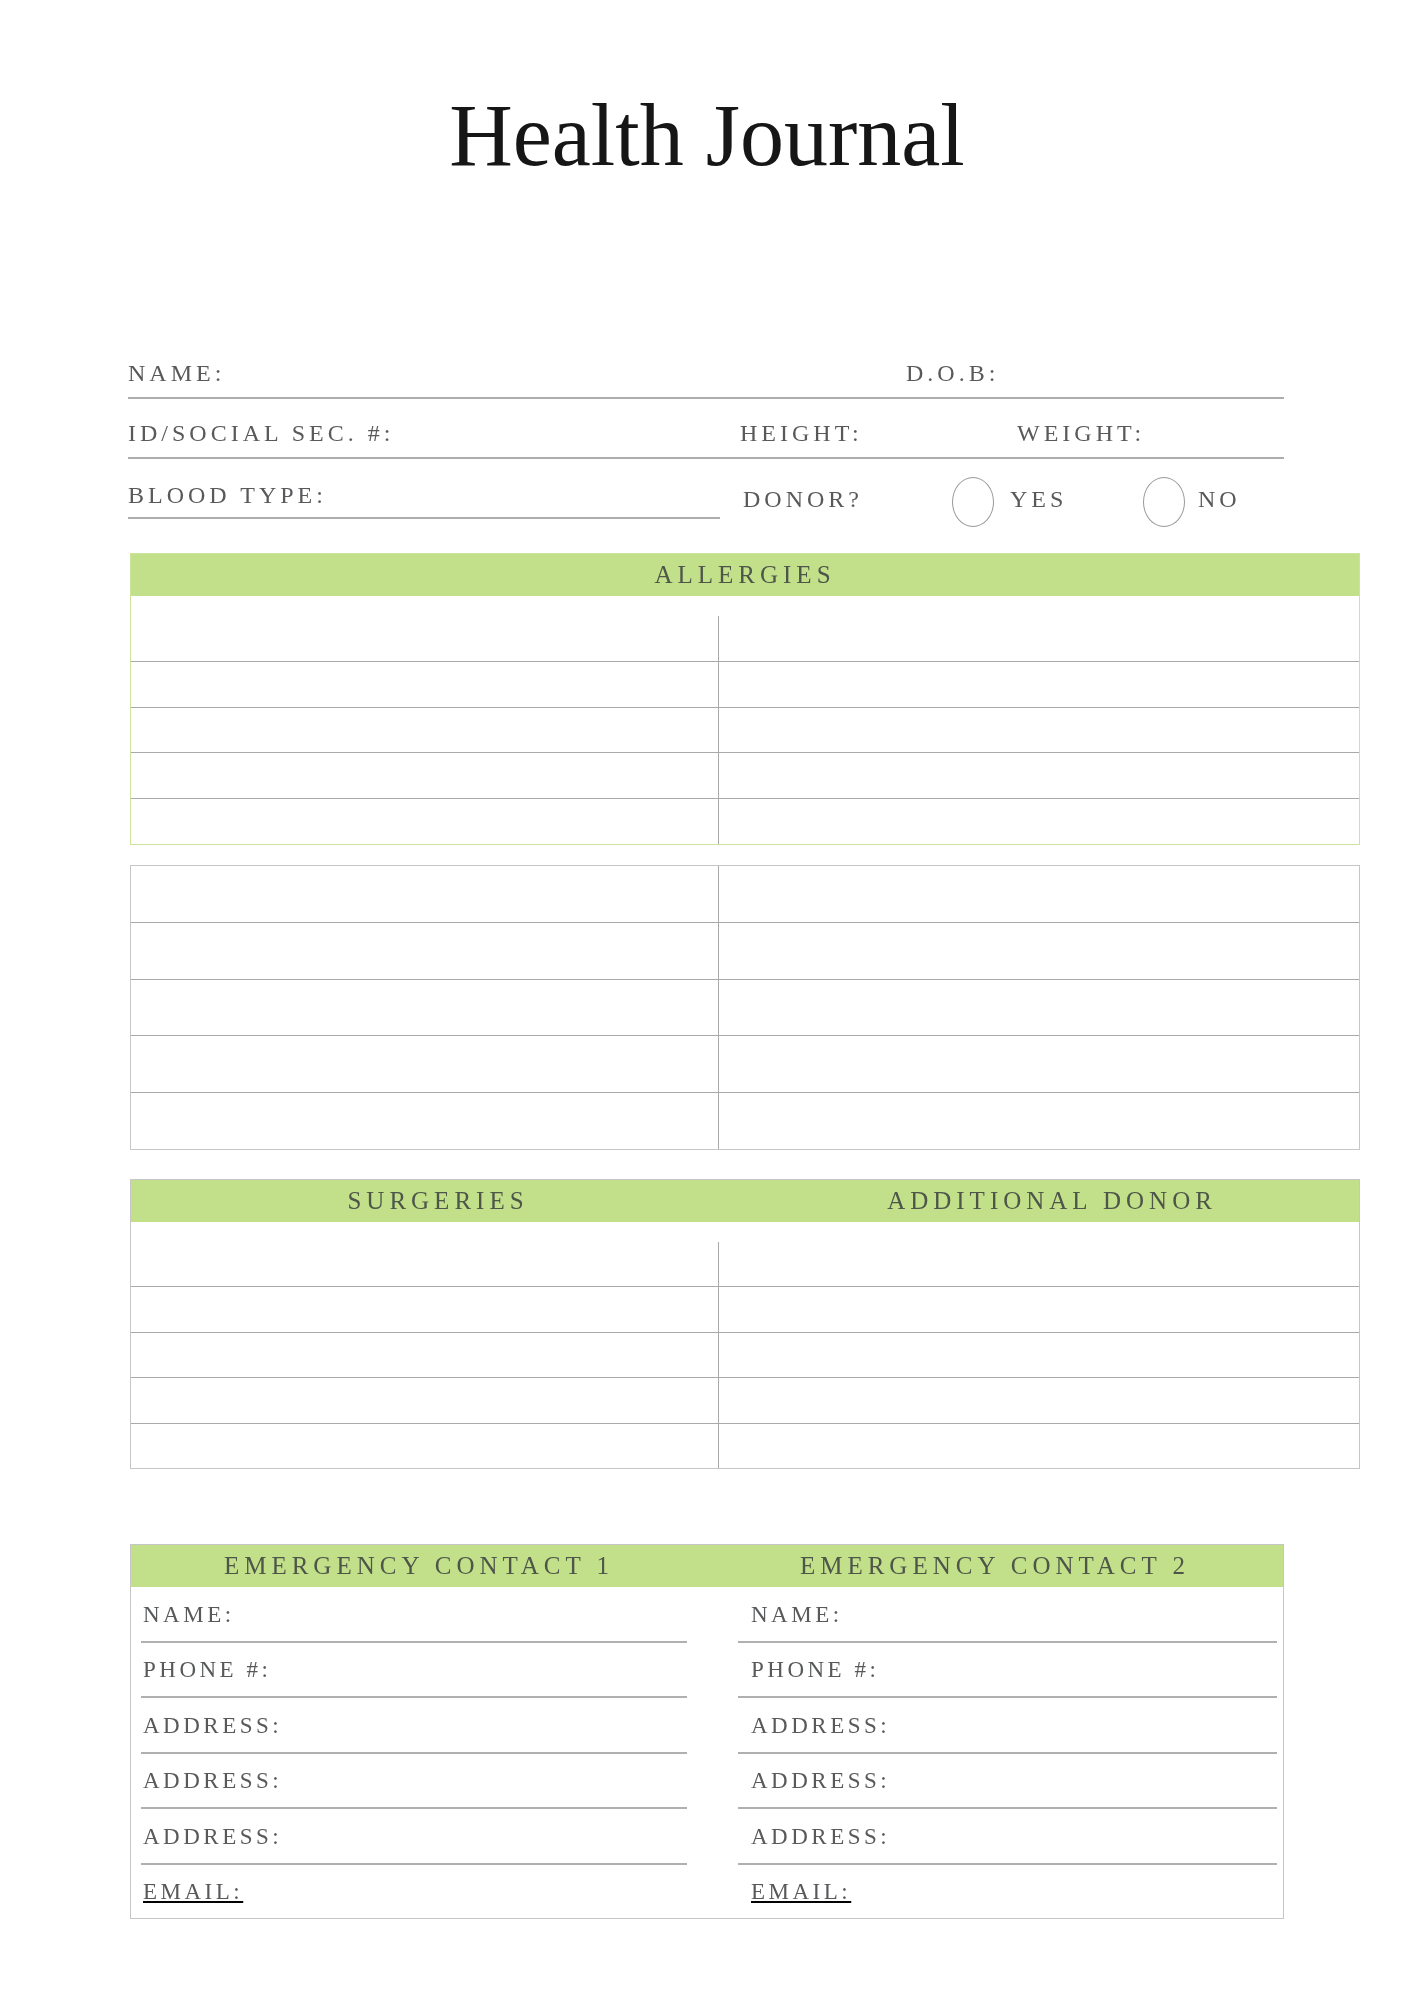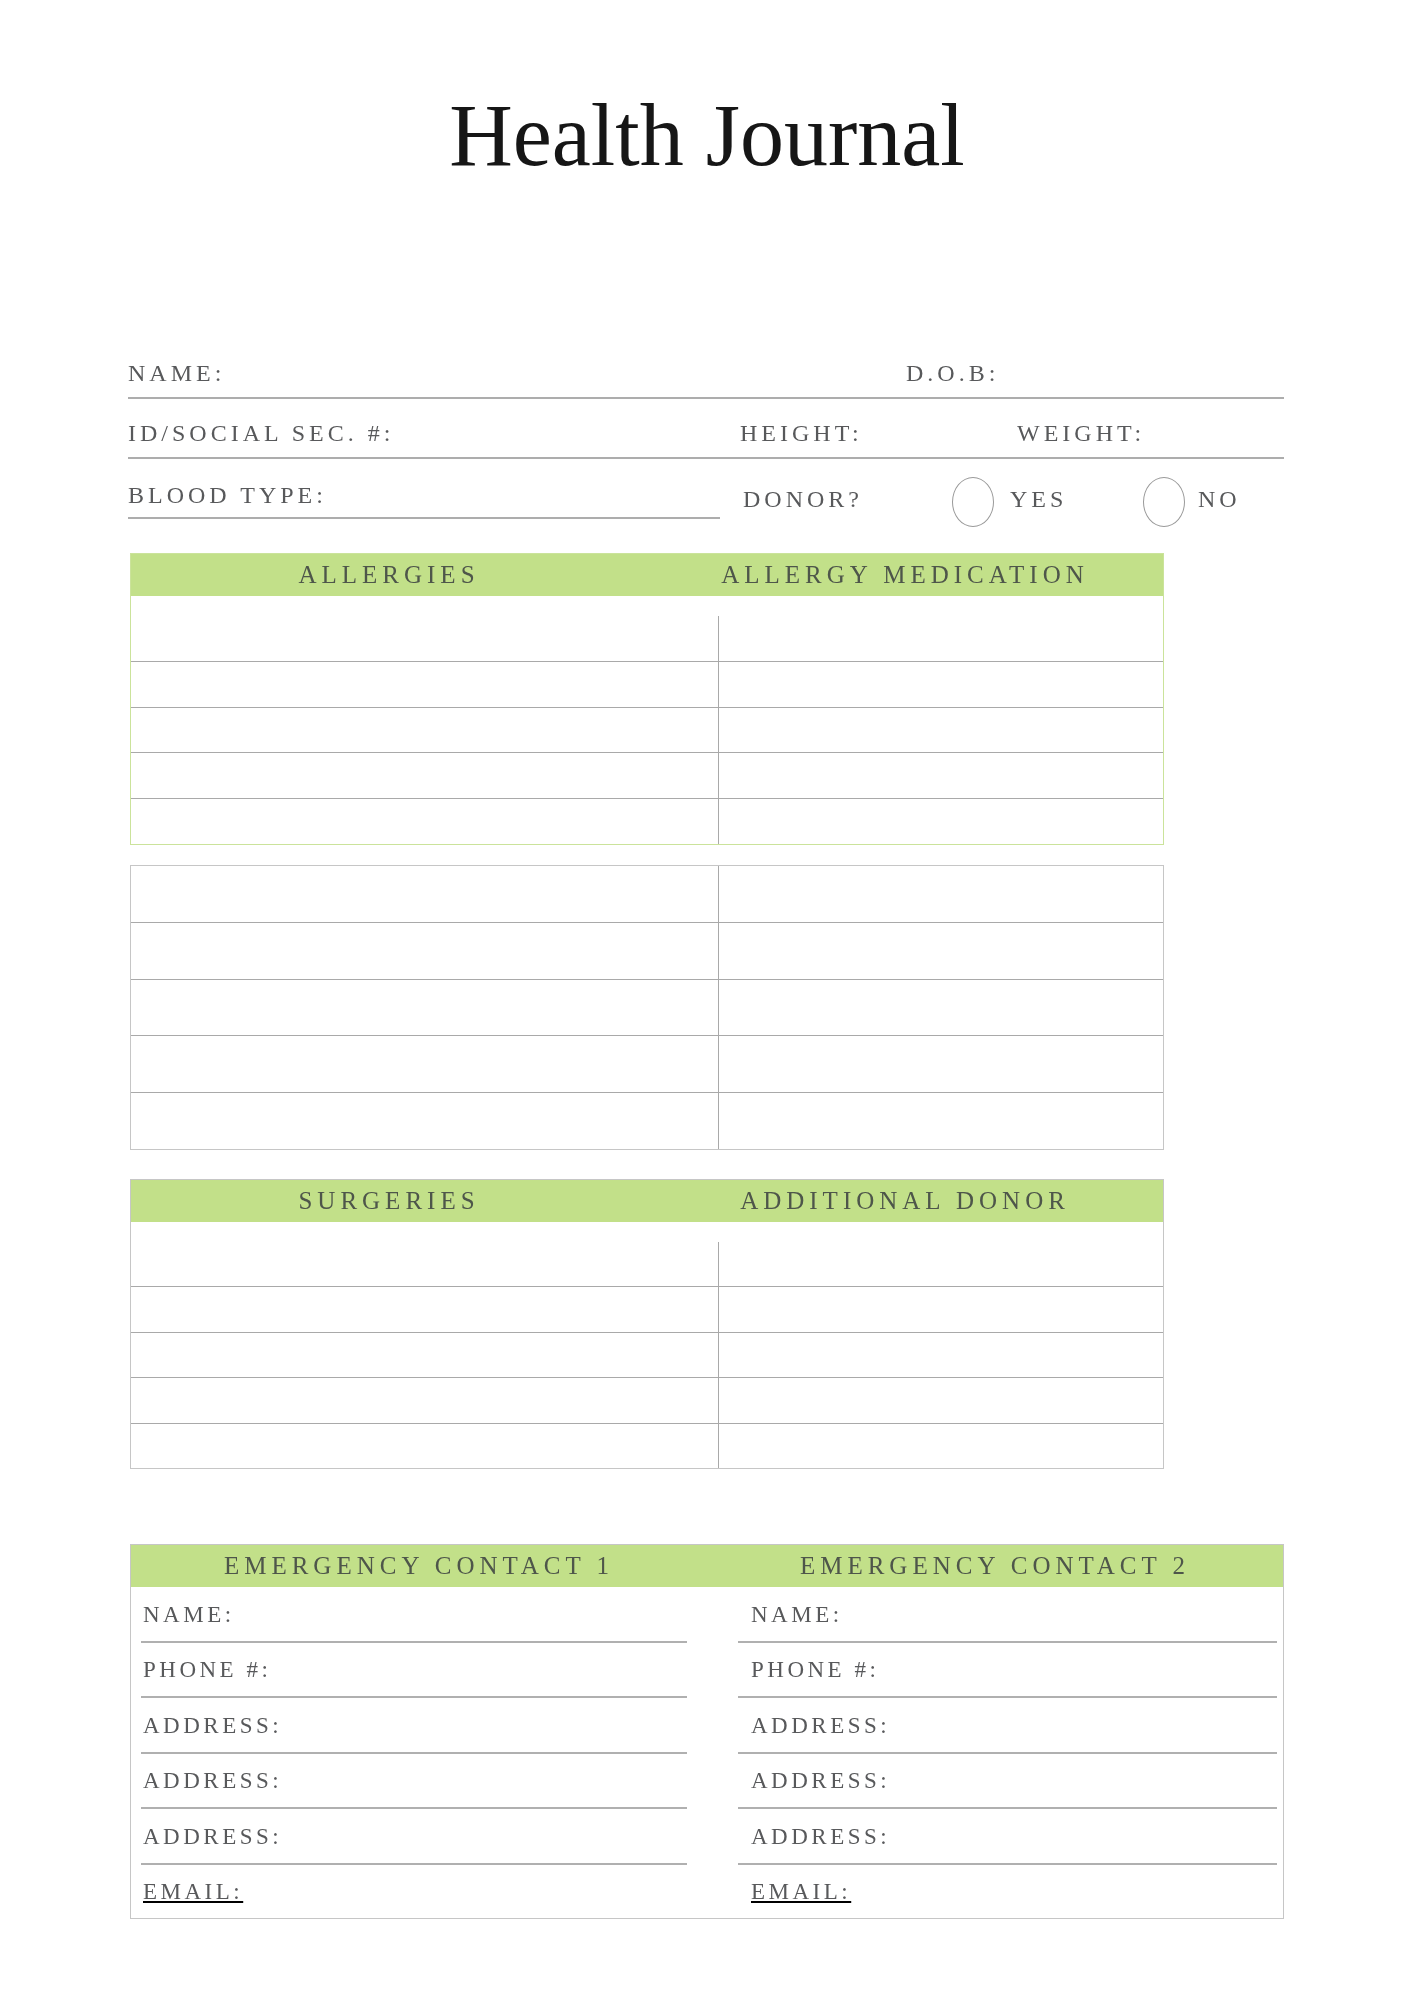--- a/index.html
+++ b/index.html
@@ -11,21 +11,21 @@
          font-size:88px;font-weight:500;color:#161616;letter-spacing:0;line-height:1.1;}
 
   
   .lbl{position:absolute;font-size:24px;letter-spacing:4px;color:#58595b;white-space:nowrap;}
   .fline{position:absolute;height:0;border-top:2px solid #adadad;}
 
   .radio{position:absolute;width:42px;height:50px;border:1.5px solid #9a9a9a;
          border-radius:50%;background:#ffffff;box-sizing:border-box;}
 
   
-  .tbl{position:absolute;left:130px;width:1034px;box-sizing:border-box;background:#ffffff;
+  .tbl{position:absolute;left:130px;width:1230px;box-sizing:border-box;background:#ffffff;
        display:flex;flex-direction:column;gap:20px;}
   .tbl.green-border{border:1px solid #cbe39b;}
   .tbl.gray-border{border:1px solid #c6c6c6;}
   .thead{height:42px;background:#c2e089;display:flex;flex:none;}
   .th{flex:1;display:flex;align-items:center;justify-content:center;
       font-size:25px;letter-spacing:5px;color:#4e564a;white-space:nowrap;}
   .tbody{flex:1;display:flex;flex-direction:column;}
   .trow{flex:1;display:flex;}
   .trow + .trow{border-top:1px solid #a9a9a9;}
   .cell{box-sizing:border-box;}
@@ -65,21 +65,20 @@
   <div class="fline" style="left:128px;top:517px;width:592px;"></div>
   <span class="lbl" style="left:743px;top:486px;">DONOR?</span>
   <div class="radio" style="left:952px;top:477px;"></div>
   <span class="lbl" style="left:1010px;top:486px;">YES</span>
   <div class="radio" style="left:1143px;top:477px;"></div>
   <span class="lbl" style="left:1198px;top:486px;">NO</span>
 
   <div class="tbl green-border" style="top:553px;height:292px;">
     <div class="thead">
       <div class="th">ALLERGIES</div>
-      <div class="th">ALLERGY MEDICATION</div>
     </div>
     <div class="tbody">
       <div class="trow">
           <div class="cell left"></div>
           <div class="cell right"></div>
         </div>
       <div class="trow">
           <div class="cell left"></div>
           <div class="cell right"></div>
         </div>

